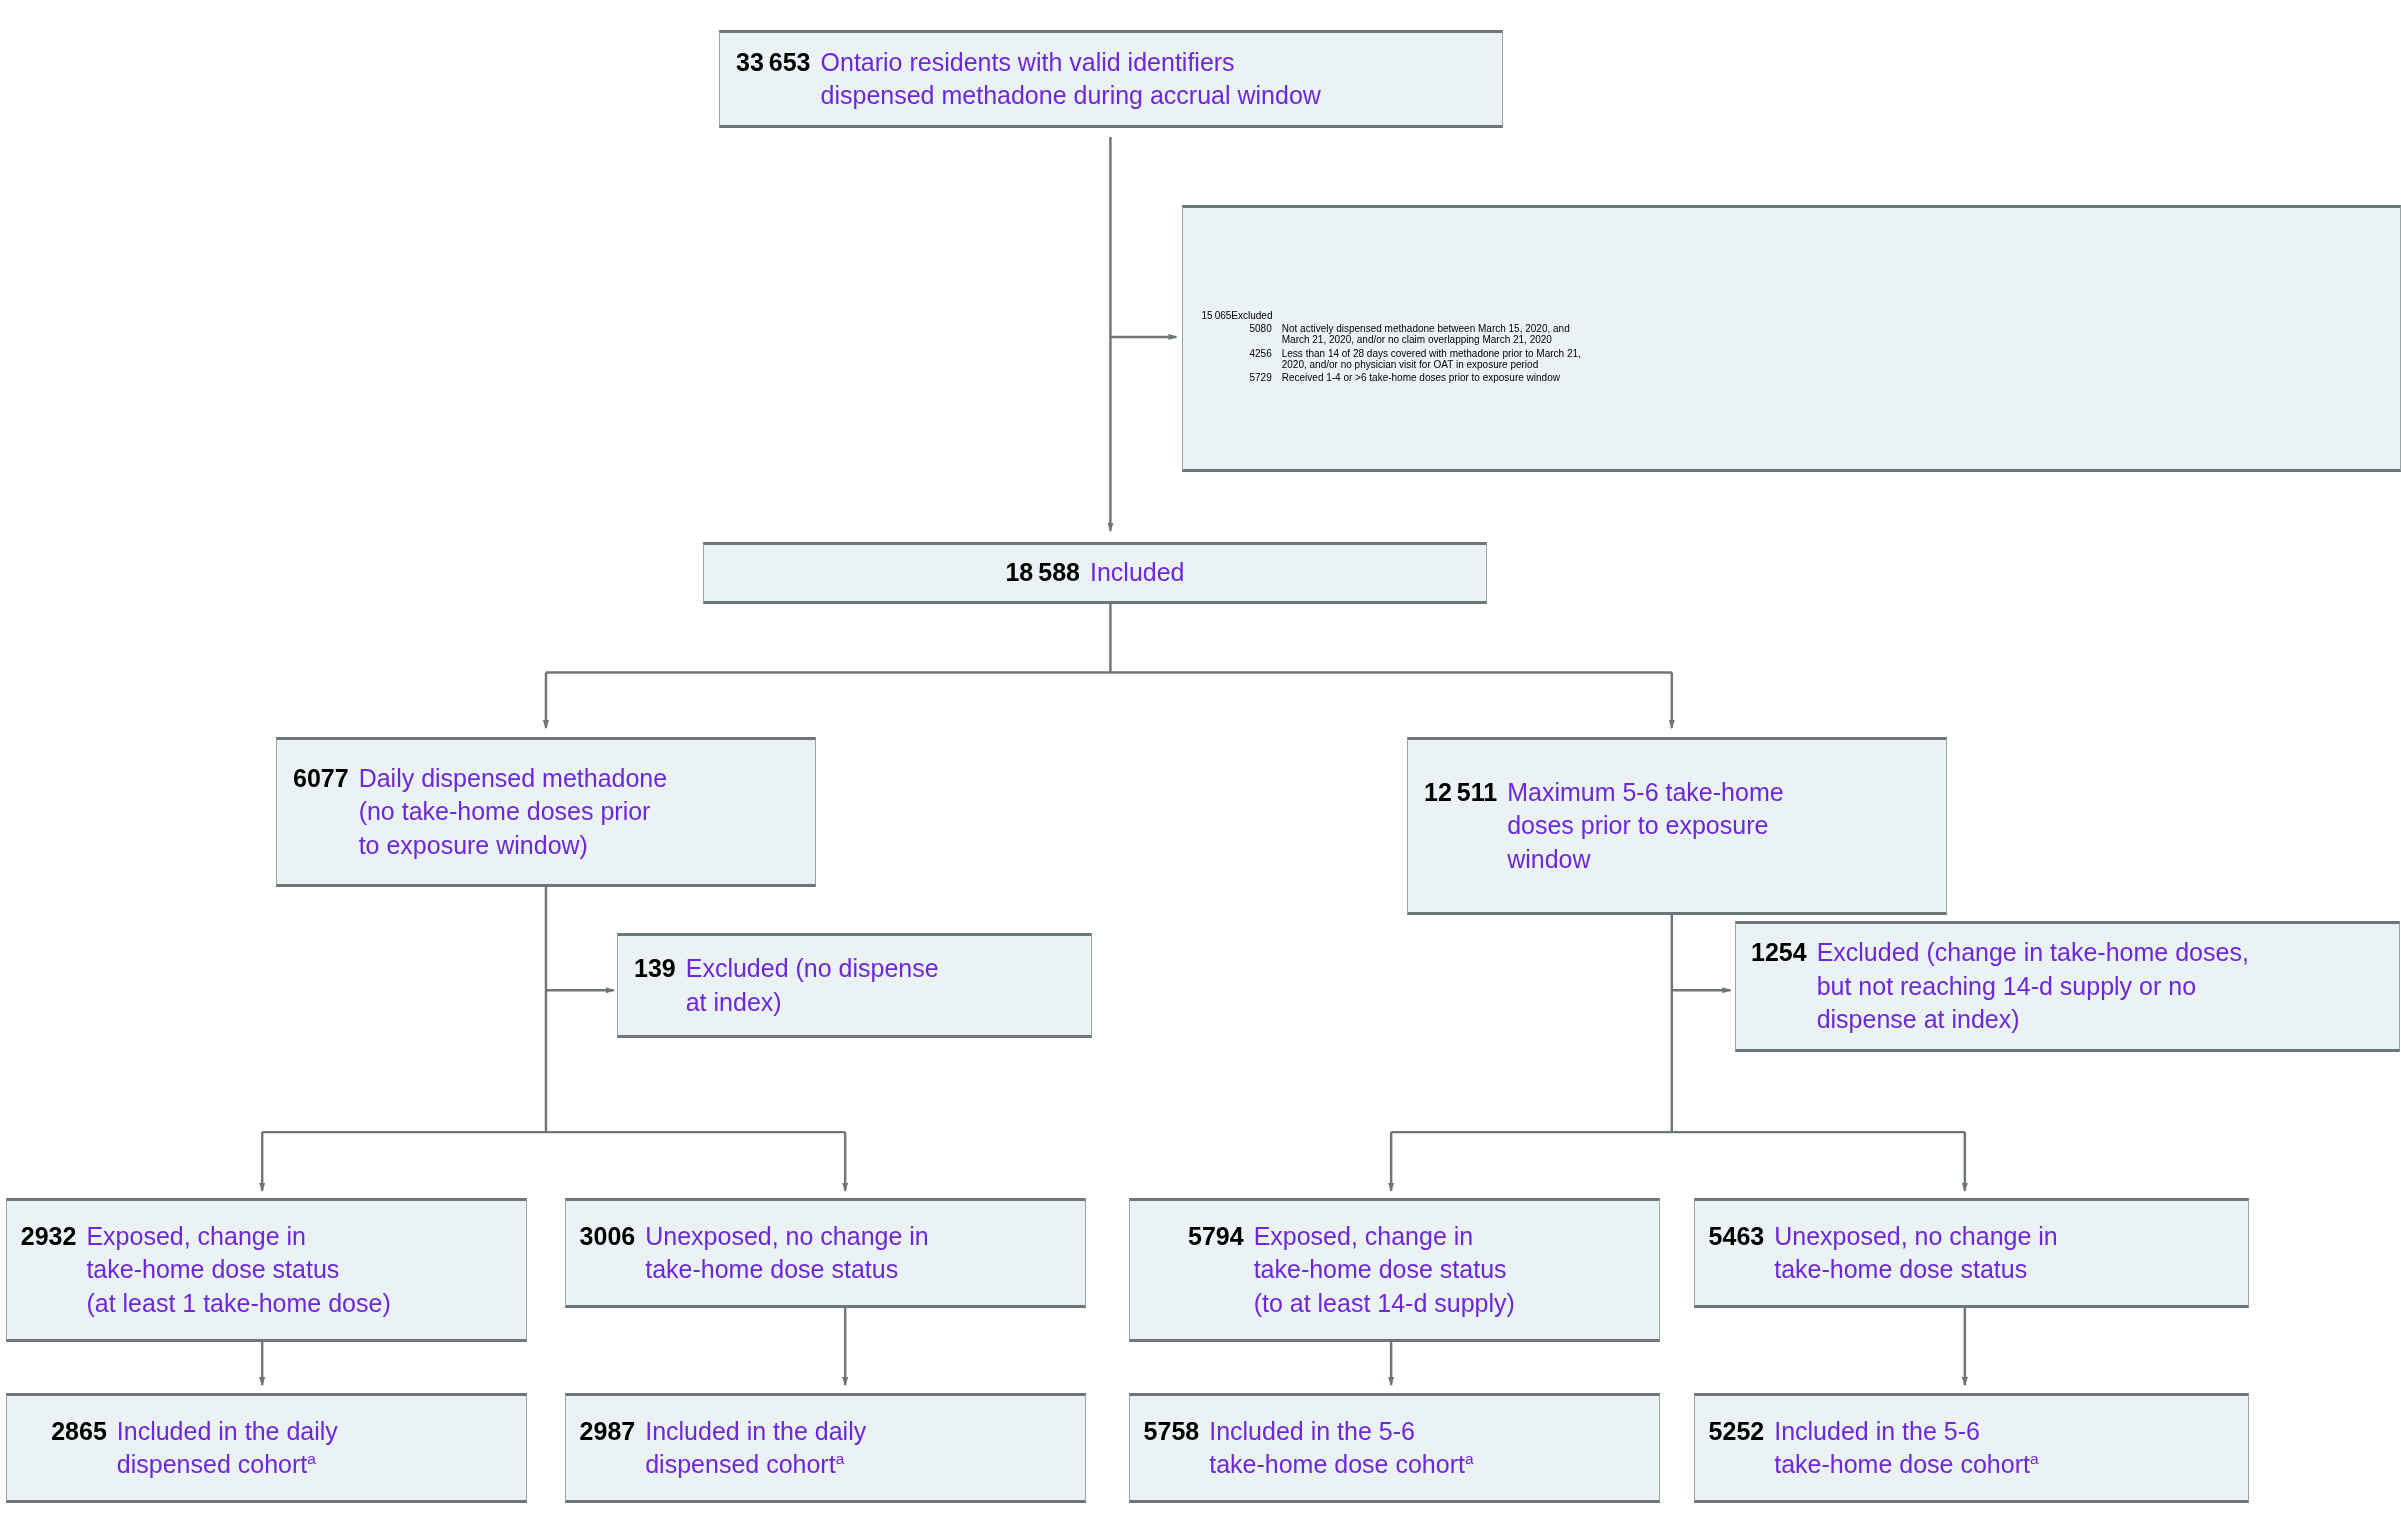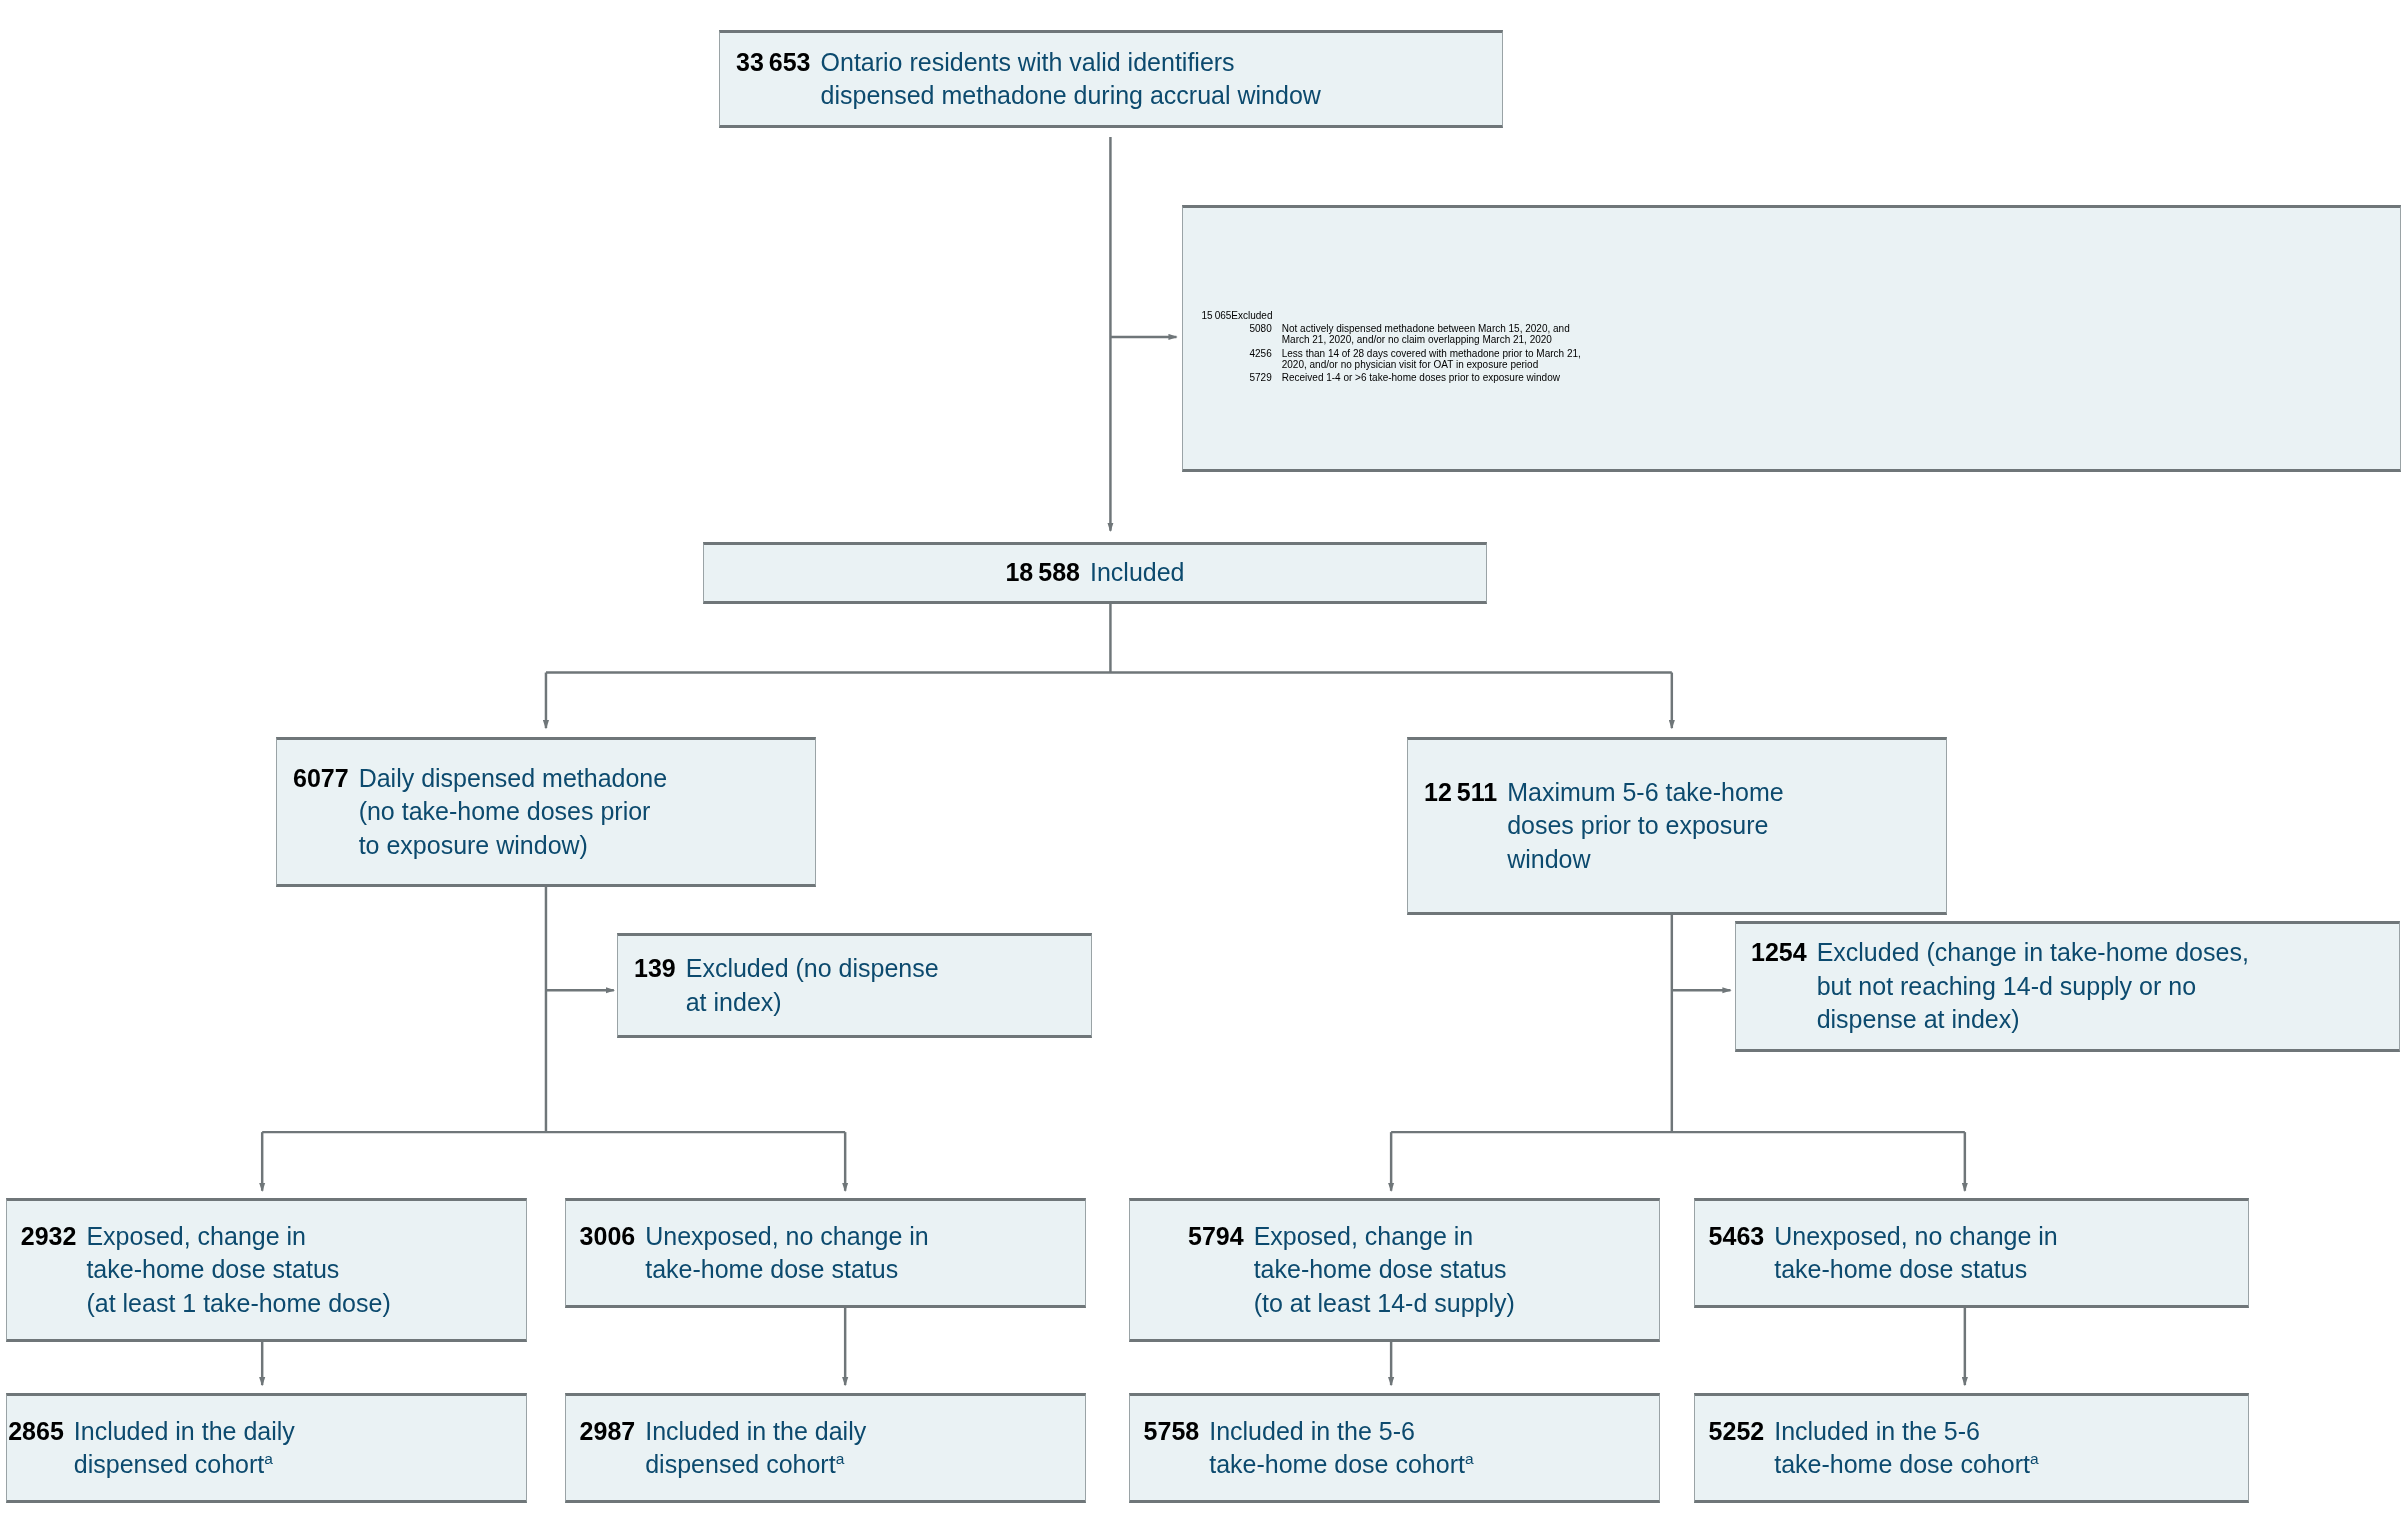--- a/index.html
+++ b/index.html
@@ -57,21 +57,21 @@
     font-weight: bold;
     font-size: 25px;
     line-height: 1.34;
     padding-right: 10px;
     white-space: nowrap;
   }
   .row .txt-col {
     flex: 0 1 auto;
     font-size: 25px;
     line-height: 1.34;
-    color: #0c4a6e;
+    color: #6d28d9;
   }
   .txt-col div {
     white-space: nowrap;
   }
   sup {
     font-size: 0.62em;
     vertical-align: super;
     line-height: 0;
   }
   
@@ -287,21 +287,21 @@
         <div class="num-col">5463</div>
         <div class="txt-col">
           <div>Unexposed, no change in</div>
           <div>take-home dose status</div>
         </div>
       </div>
     </div>
   </div>
 
   <div class="node-box" style="left:6.2px; top:1393px; width:521px; height:110px;">
-    <div class="node-inner" style="padding:0 1px;">
+    <div class="node-inner" style="padding:0 24px;margin-left:20px;">
       <div class="row">
         <div class="num-col">2865</div>
         <div class="txt-col">
           <div>Included in the daily</div>
           <div><span>dispensed cohort</span><sup>a</sup></div>
         </div>
       </div>
     </div>
   </div>
 

